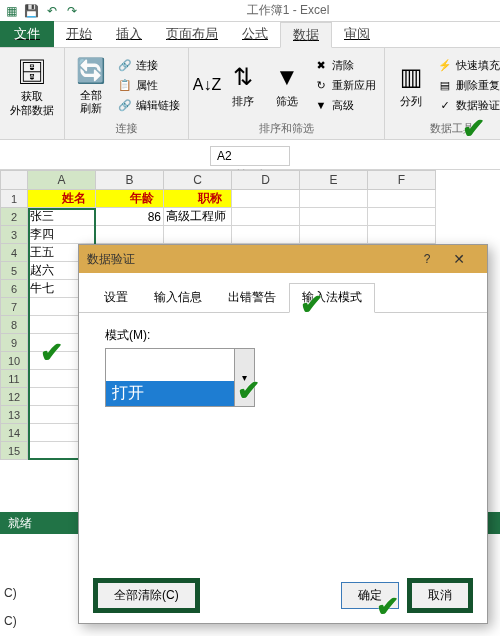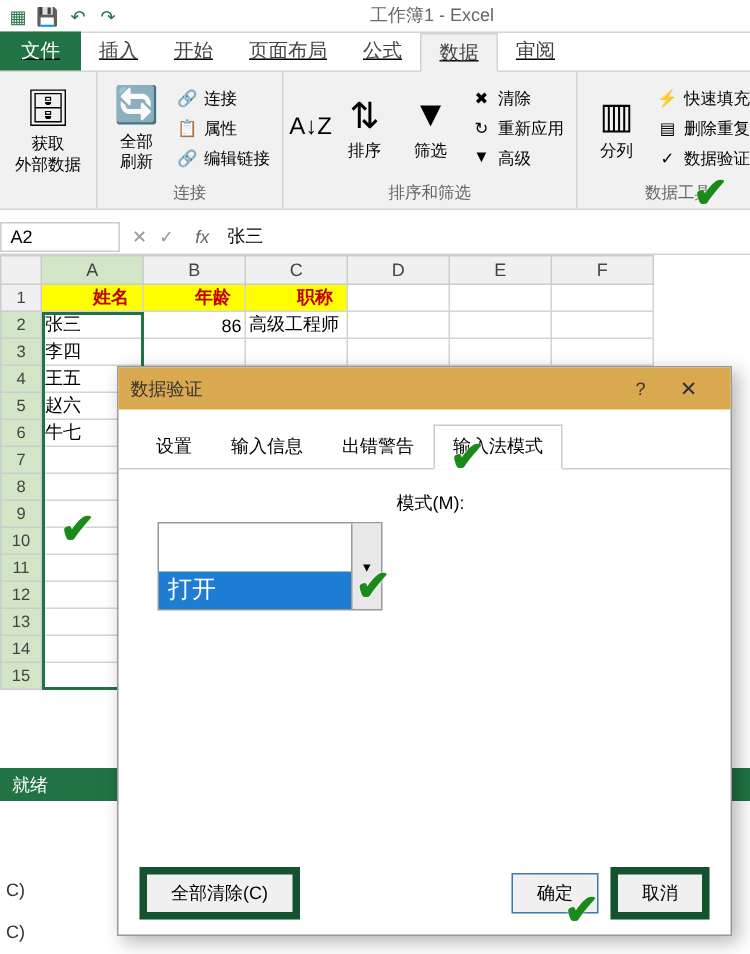--- a/index.html
+++ b/index.html
@@ -23,21 +23,21 @@
   .rgroup-label { font-size: 11px; color: #666; padding: 1px 0; }
   .rgroup-body { flex: 1; display: flex; align-items: center; gap: 4px; }
   .bigbtn { display: flex; flex-direction: column; align-items: center; gap: 2px; padding: 2px 4px; cursor: pointer; }
   .bigbtn-icon { width: 32px; height: 32px; display: flex; align-items: center; justify-content: center; font-size: 24px; }
   .bigbtn-label { font-size: 11px; text-align: center; line-height: 1.2; }
   .smallbtns { display: flex; flex-direction: column; gap: 2px; }
   .smallbtn { display: flex; align-items: center; gap: 3px; font-size: 11px; padding: 1px 2px; cursor: pointer; white-space: nowrap; }
   .smallbtn-icon { width: 16px; height: 16px; display: inline-flex; align-items: center; justify-content: center; }
   
   
-  .fbar { height: 24px; display: flex; align-items: center; border-bottom: 1px solid #d4d4d4; background: #fff; margin-top: 6px; }
+  .fbar { height: 24px; display: flex; align-items: center; border-bottom: 1px solid #d4d4d4; background: #fff; margin-top: 6px; flex-direction: column; }
   .namebox { width: 80px; border: 1px solid #ccc; padding: 2px 6px; font-size: 12px; }
   .fbar-btns { display: flex; gap: 8px; padding: 0 8px; color: #999; }
   .fx { font-style: italic; color: #666; padding: 0 6px; }
   .fbar-input { flex: 1; padding: 2px 6px; font-size: 12px; }
   
   
   .grid { background: #fff; }
   .colheaders { display: flex; height: 20px; }
   .corner { width: 28px; border: 1px solid #ccc; background: #f0f0f0; }
   .colh { width: 68px; border: 1px solid #ccc; border-left: none; background: #f0f0f0; text-align: center; font-size: 12px; color: #444; display: flex; align-items: center; justify-content: center; }
@@ -54,21 +54,21 @@
   .dialog { position: absolute; left: 78px; top: 244px; width: 410px; height: 380px; background: #fff; border: 1px solid #999; box-shadow: 4px 4px 12px rgba(0,0,0,.3); }
   .dlg-title { height: 28px; background: #d9a94f; display: flex; align-items: center; padding: 0 8px; color: #333; font-size: 12px; }
   .dlg-title-text { flex: 1; }
   .dlg-close { width: 40px; text-align: center; font-size: 14px; cursor: pointer; }
   .dlg-help { width: 24px; text-align: center; cursor: pointer; }
   .dlg-tabs { display: flex; padding: 10px 12px 0 12px; border-bottom: 1px solid #ccc; }
   .dlg-tab { padding: 5px 12px; font-size: 12px; cursor: pointer; border: 1px solid transparent; }
   .dlg-tab.active { border: 1px solid #ccc; border-bottom: 1px solid #fff; margin-bottom: -1px; background: #fff; }
   .dlg-body { padding: 14px 18px; }
   .dlg-group-label { font-size: 12px; margin-bottom: 10px; }
-  .dlg-field-label { font-size: 12px; margin-bottom: 4px; padding-left: 8px; text-align: center; }
+  .dlg-field-label { font-size: 12px; margin-bottom: 4px; padding-left: 8px; }
   .dlg-select { width: 150px; border: 1px solid #999; display: flex; margin-left: 8px; }
   .dlg-select-val { flex: 1; background: #1e7dd2; color: #fff; padding: 2px 6px; font-size: 16px; margin-top: 32px; }
   .dlg-select-arrow { width: 20px; background: #e8e8e8; border-left: 1px solid #999; display: flex; align-items: center; justify-content: center; font-size: 10px; cursor: pointer; }
   .dlg-footer { position: absolute; bottom: 0; left: 0; right: 0; padding: 10px 14px; display: flex; align-items: center; }
   .dlg-btn { border: 5px solid #14532d; background: #f0f0f0; padding: 4px 16px; font-size: 12px; cursor: pointer; }
   .dlg-btn.primary { border: 1px solid #3a7ab8; }
   .dlg-footer-spacer { flex: 1; }
   
   
   .statusbar { position: absolute; left: 0; right: 0; top: 512px; height: 22px; background: #217346; color: #fff; display: flex; align-items: center; padding: 0 8px; font-size: 12px; }
@@ -86,22 +86,22 @@
     <span class="qat-icon">▦</span>
     <span class="qat-icon">💾</span>
     <span class="qat-icon">↶</span>
     <span class="qat-icon">↷</span>
   </div>
   <div class="title-text">工作簿1 - Excel</div>
 </div>
 
 <div class="ribbon-tabs">
   <div class="tab-file">文件</div>
+  <div class="tab">开始</div>
   <div class="tab">插入</div>
-  <div class="tab">开始</div>
   <div class="tab">页面布局</div>
   <div class="tab">公式</div>
   <div class="tab active">数据</div>
   <div class="tab">审阅</div>
 </div>
 
 <div class="ribbon">
   <div class="rgroup">
     <div class="rgroup-body">
       <div class="bigbtn">

